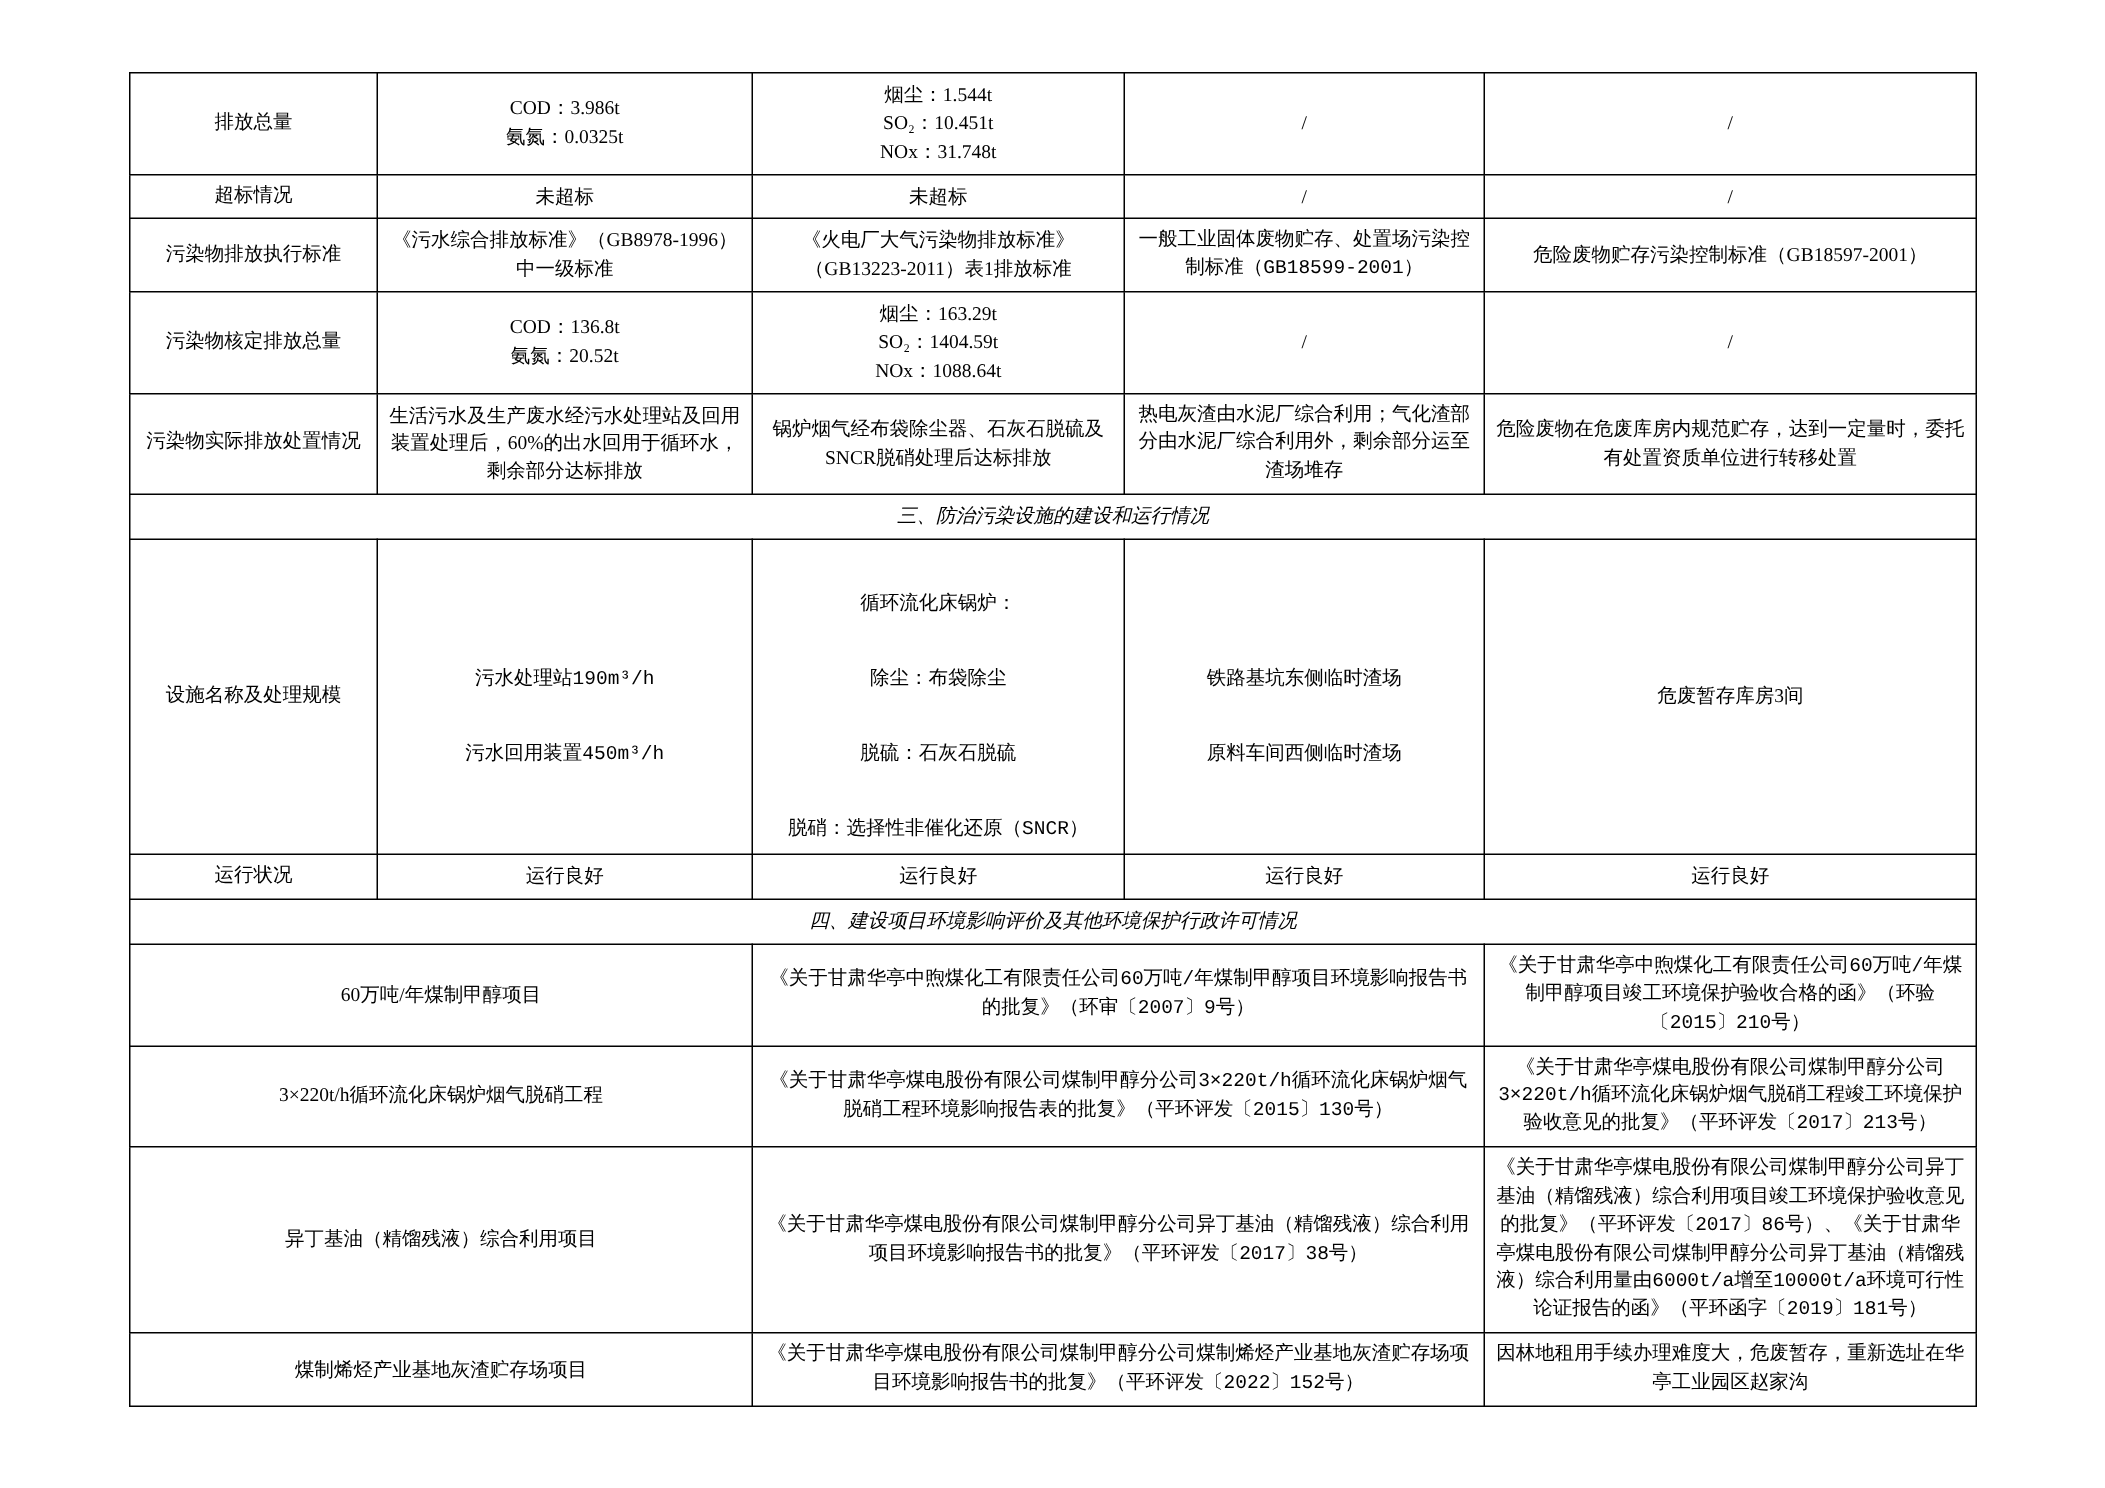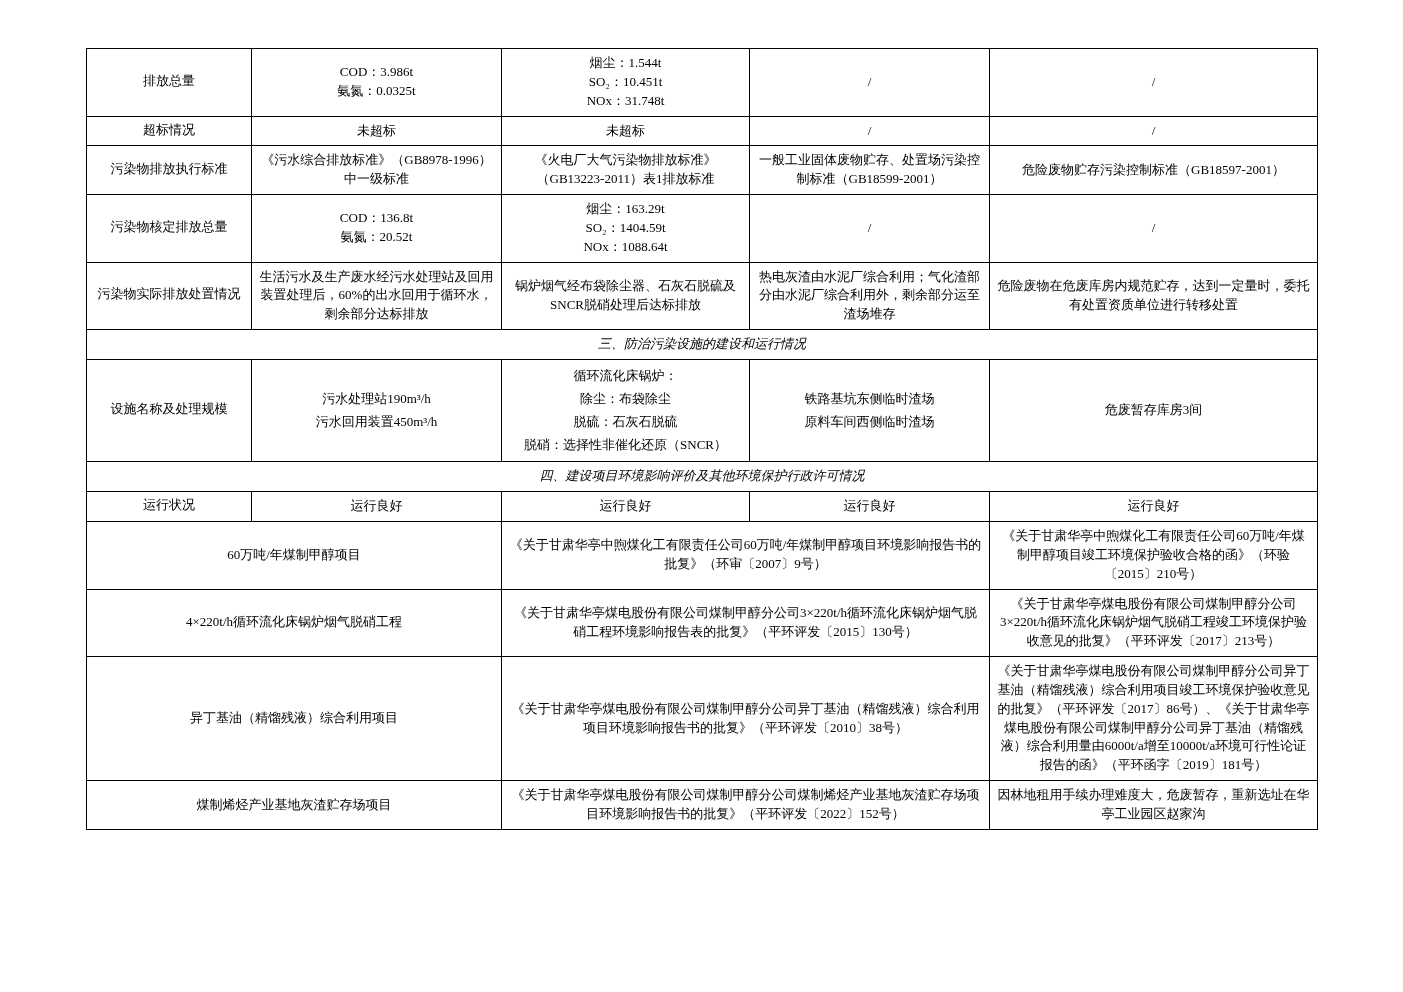--- a/index.html
+++ b/index.html
@@ -33,32 +33,34 @@
     vertical-align: middle;
     text-align: center;
     word-break: break-word;
   }
   td.label {
     text-align: center;
     font-family: Liberation Mono, monospace;
   }
   td.left {
     text-align: left;
+    font-family: Liberation Mono, monospace;
   }
   td.section {
     text-align: left;
     padding: 7px 10px;
     font-size: 13px;
     font-style: italic;
   }
   .line {
     display: block;
   }
   .cellpad {
     padding: 2px 0;
+    margin-top: 27px;
   }
 </style>
 </head>
 <body>
 
 <div class="page">
 
   <table class="doc">
     <colgroup>
       <col style="width:165px">
@@ -140,45 +142,45 @@
           <span class="line cellpad">脱硝：选择性非催化还原（SNCR）</span>
         </td>
         <td class="left">
           <span class="line cellpad">铁路基坑东侧临时渣场</span>
           <span class="line cellpad">原料车间西侧临时渣场</span>
         </td>
         <td>危废暂存库房3间</td>
       </tr>
 
       <tr>
-        <td class="section" colspan="5">四、建设项目环境影响评价及其他环境保护行政许可情况</td>
-      </tr>
-
-      <tr>
         <td class="label">运行状况</td>
         <td>运行良好</td>
         <td>运行良好</td>
         <td>运行良好</td>
         <td>运行良好</td>
+      </tr>
+
+      <tr>
+        <td class="section" colspan="5">四、建设项目环境影响评价及其他环境保护行政许可情况</td>
       </tr>
 
 
       <tr>
         <td colspan="2">60万吨/年煤制甲醇项目</td>
         <td colspan="2" class="left">《关于甘肃华亭中煦煤化工有限责任公司60万吨/年煤制甲醇项目环境影响报告书的批复》（环审〔2007〕9号）</td>
         <td class="left">《关于甘肃华亭中煦煤化工有限责任公司60万吨/年煤制甲醇项目竣工环境保护验收合格的函》（环验〔2015〕210号）</td>
       </tr>
       <tr>
-        <td colspan="2">4×220t/h循环流化床锅炉烟气脱硝工程</td>
+        <td colspan="2">3×220t/h循环流化床锅炉烟气脱硝工程</td>
         <td colspan="2" class="left">《关于甘肃华亭煤电股份有限公司煤制甲醇分公司3×220t/h循环流化床锅炉烟气脱硝工程环境影响报告表的批复》（平环评发〔2015〕130号）</td>
         <td class="left">《关于甘肃华亭煤电股份有限公司煤制甲醇分公司3×220t/h循环流化床锅炉烟气脱硝工程竣工环境保护验收意见的批复》（平环评发〔2017〕213号）</td>
       </tr>
       <tr>
         <td colspan="2">异丁基油（精馏残液）综合利用项目</td>
-        <td colspan="2" class="left">《关于甘肃华亭煤电股份有限公司煤制甲醇分公司异丁基油（精馏残液）综合利用项目环境影响报告书的批复》（平环评发〔2010〕38号）</td>
+        <td colspan="2" class="left">《关于甘肃华亭煤电股份有限公司煤制甲醇分公司异丁基油（精馏残液）综合利用项目环境影响报告书的批复》（平环评发〔2017〕38号）</td>
         <td class="left">《关于甘肃华亭煤电股份有限公司煤制甲醇分公司异丁基油（精馏残液）综合利用项目竣工环境保护验收意见的批复》（平环评发〔2017〕86号）、《关于甘肃华亭煤电股份有限公司煤制甲醇分公司异丁基油（精馏残液）综合利用量由6000t/a增至10000t/a环境可行性论证报告的函》（平环函字〔2019〕181号）</td>
       </tr>
       <tr>
         <td colspan="2">煤制烯烃产业基地灰渣贮存场项目</td>
         <td colspan="2" class="left">《关于甘肃华亭煤电股份有限公司煤制甲醇分公司煤制烯烃产业基地灰渣贮存场项目环境影响报告书的批复》（平环评发〔2022〕152号）</td>
         <td class="left">因林地租用手续办理难度大，危废暂存，重新选址在华亭工业园区赵家沟</td>
       </tr>
     </tbody>
   </table>
 

